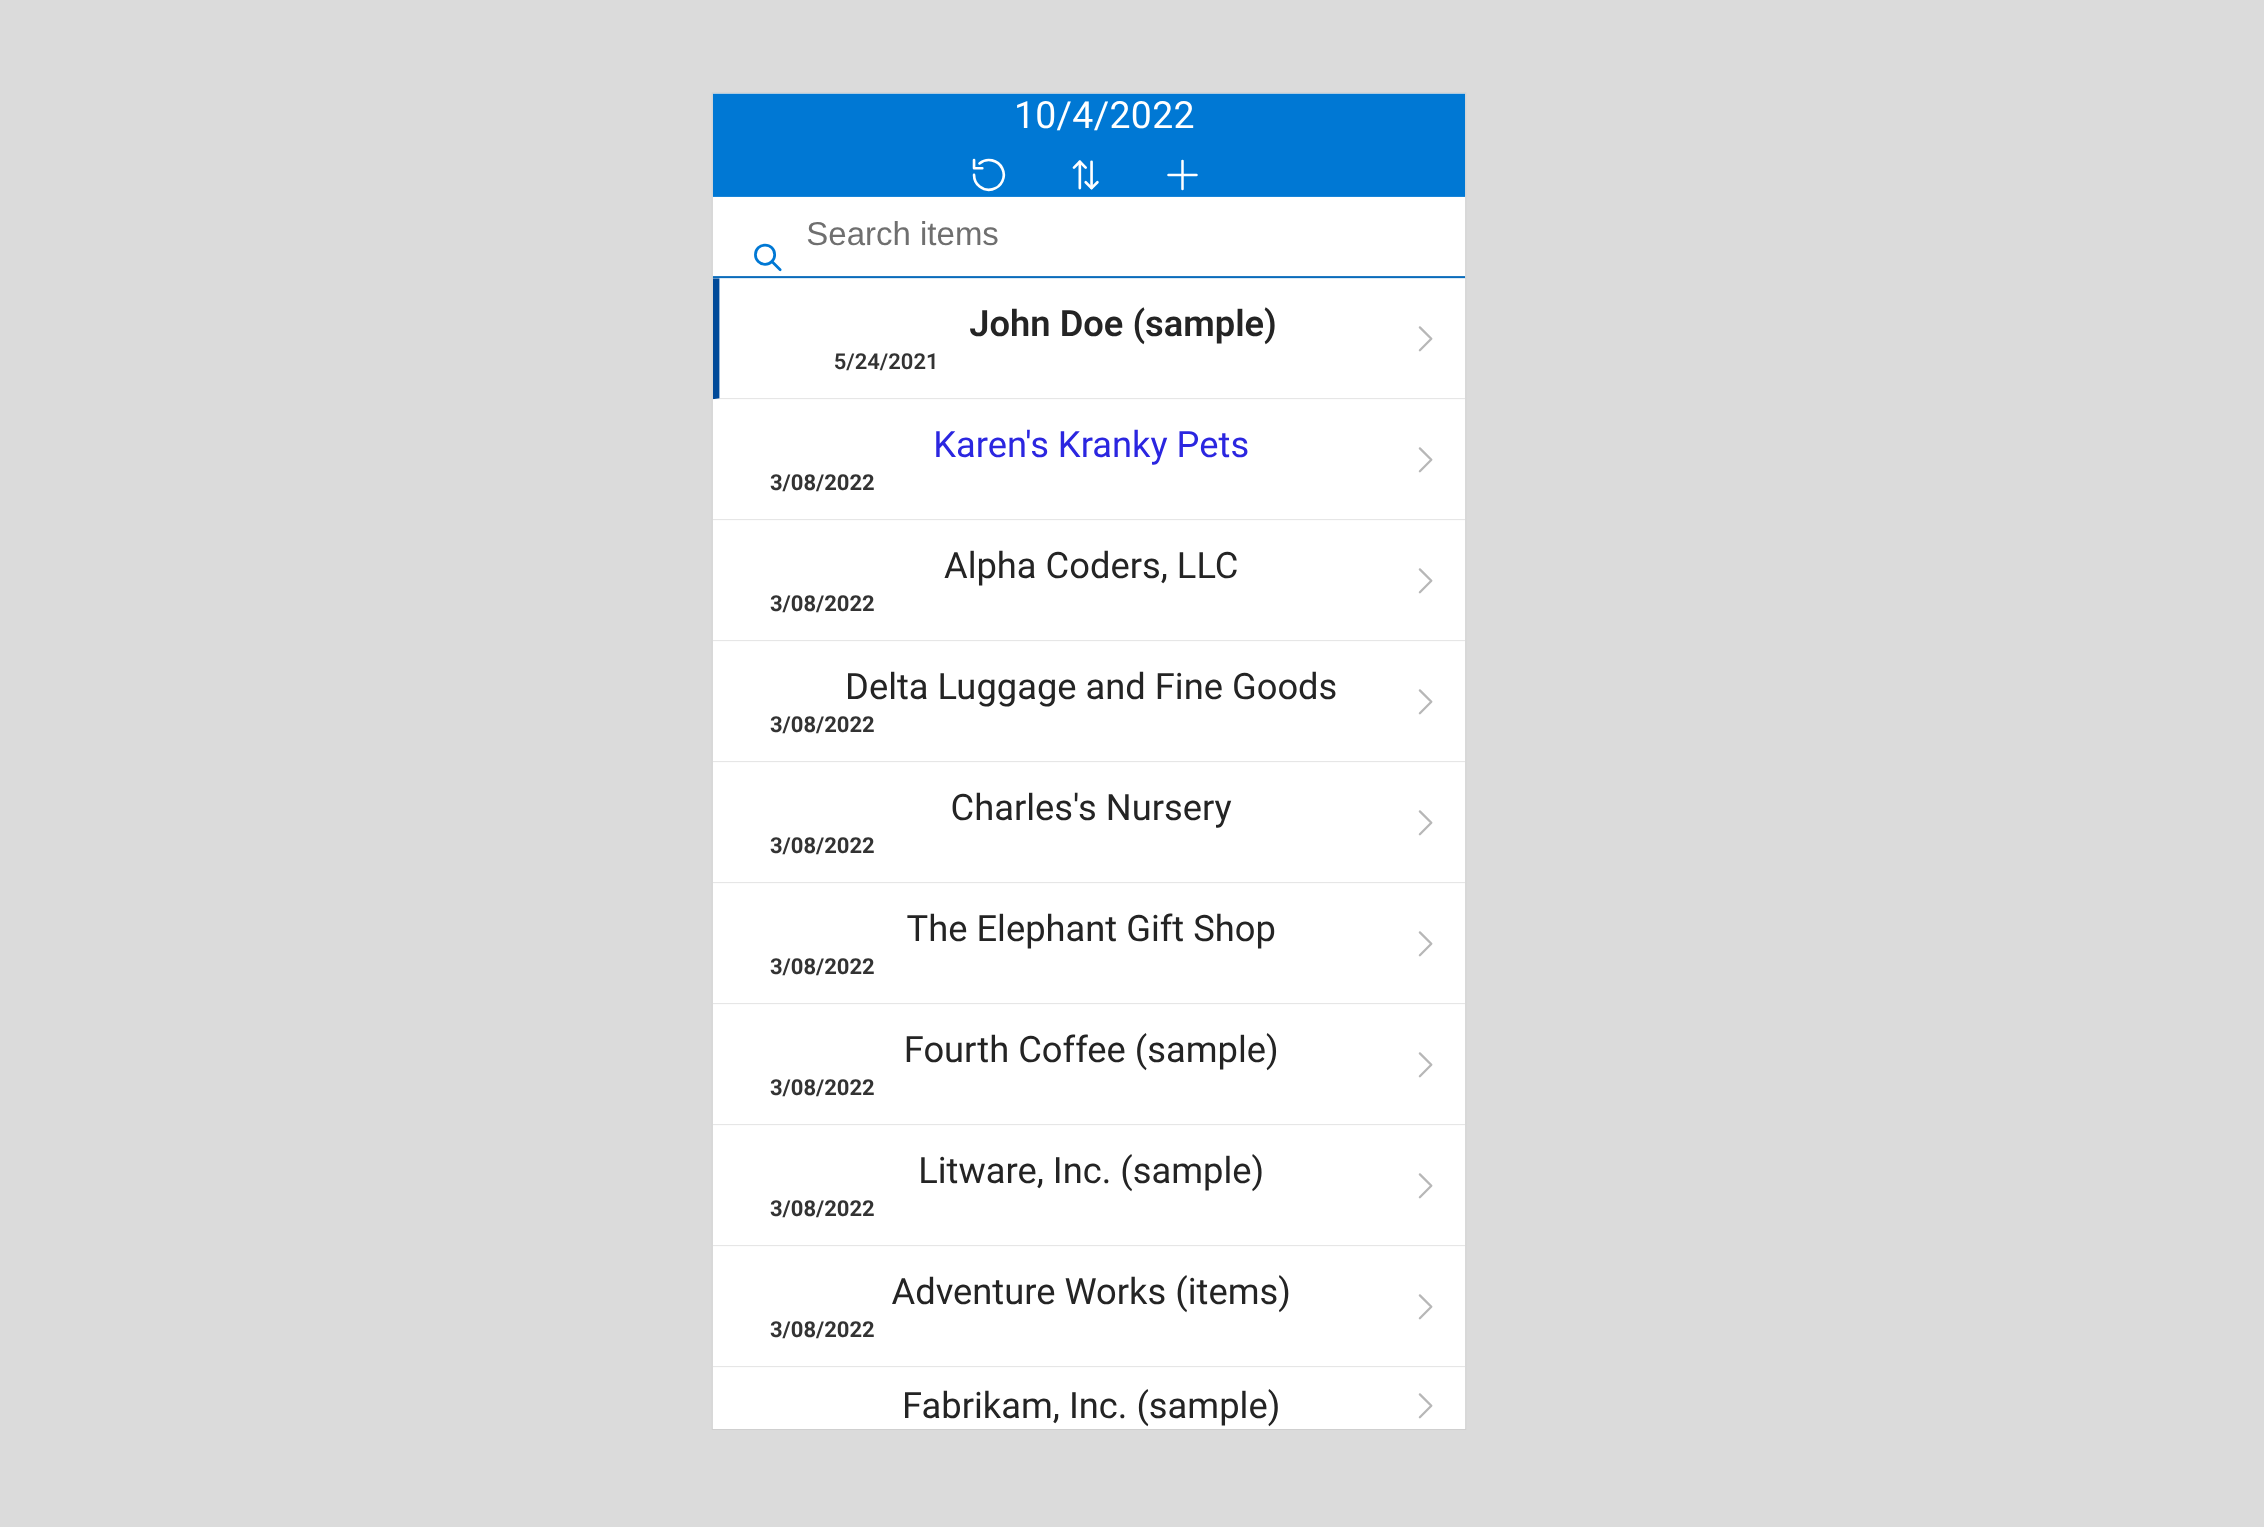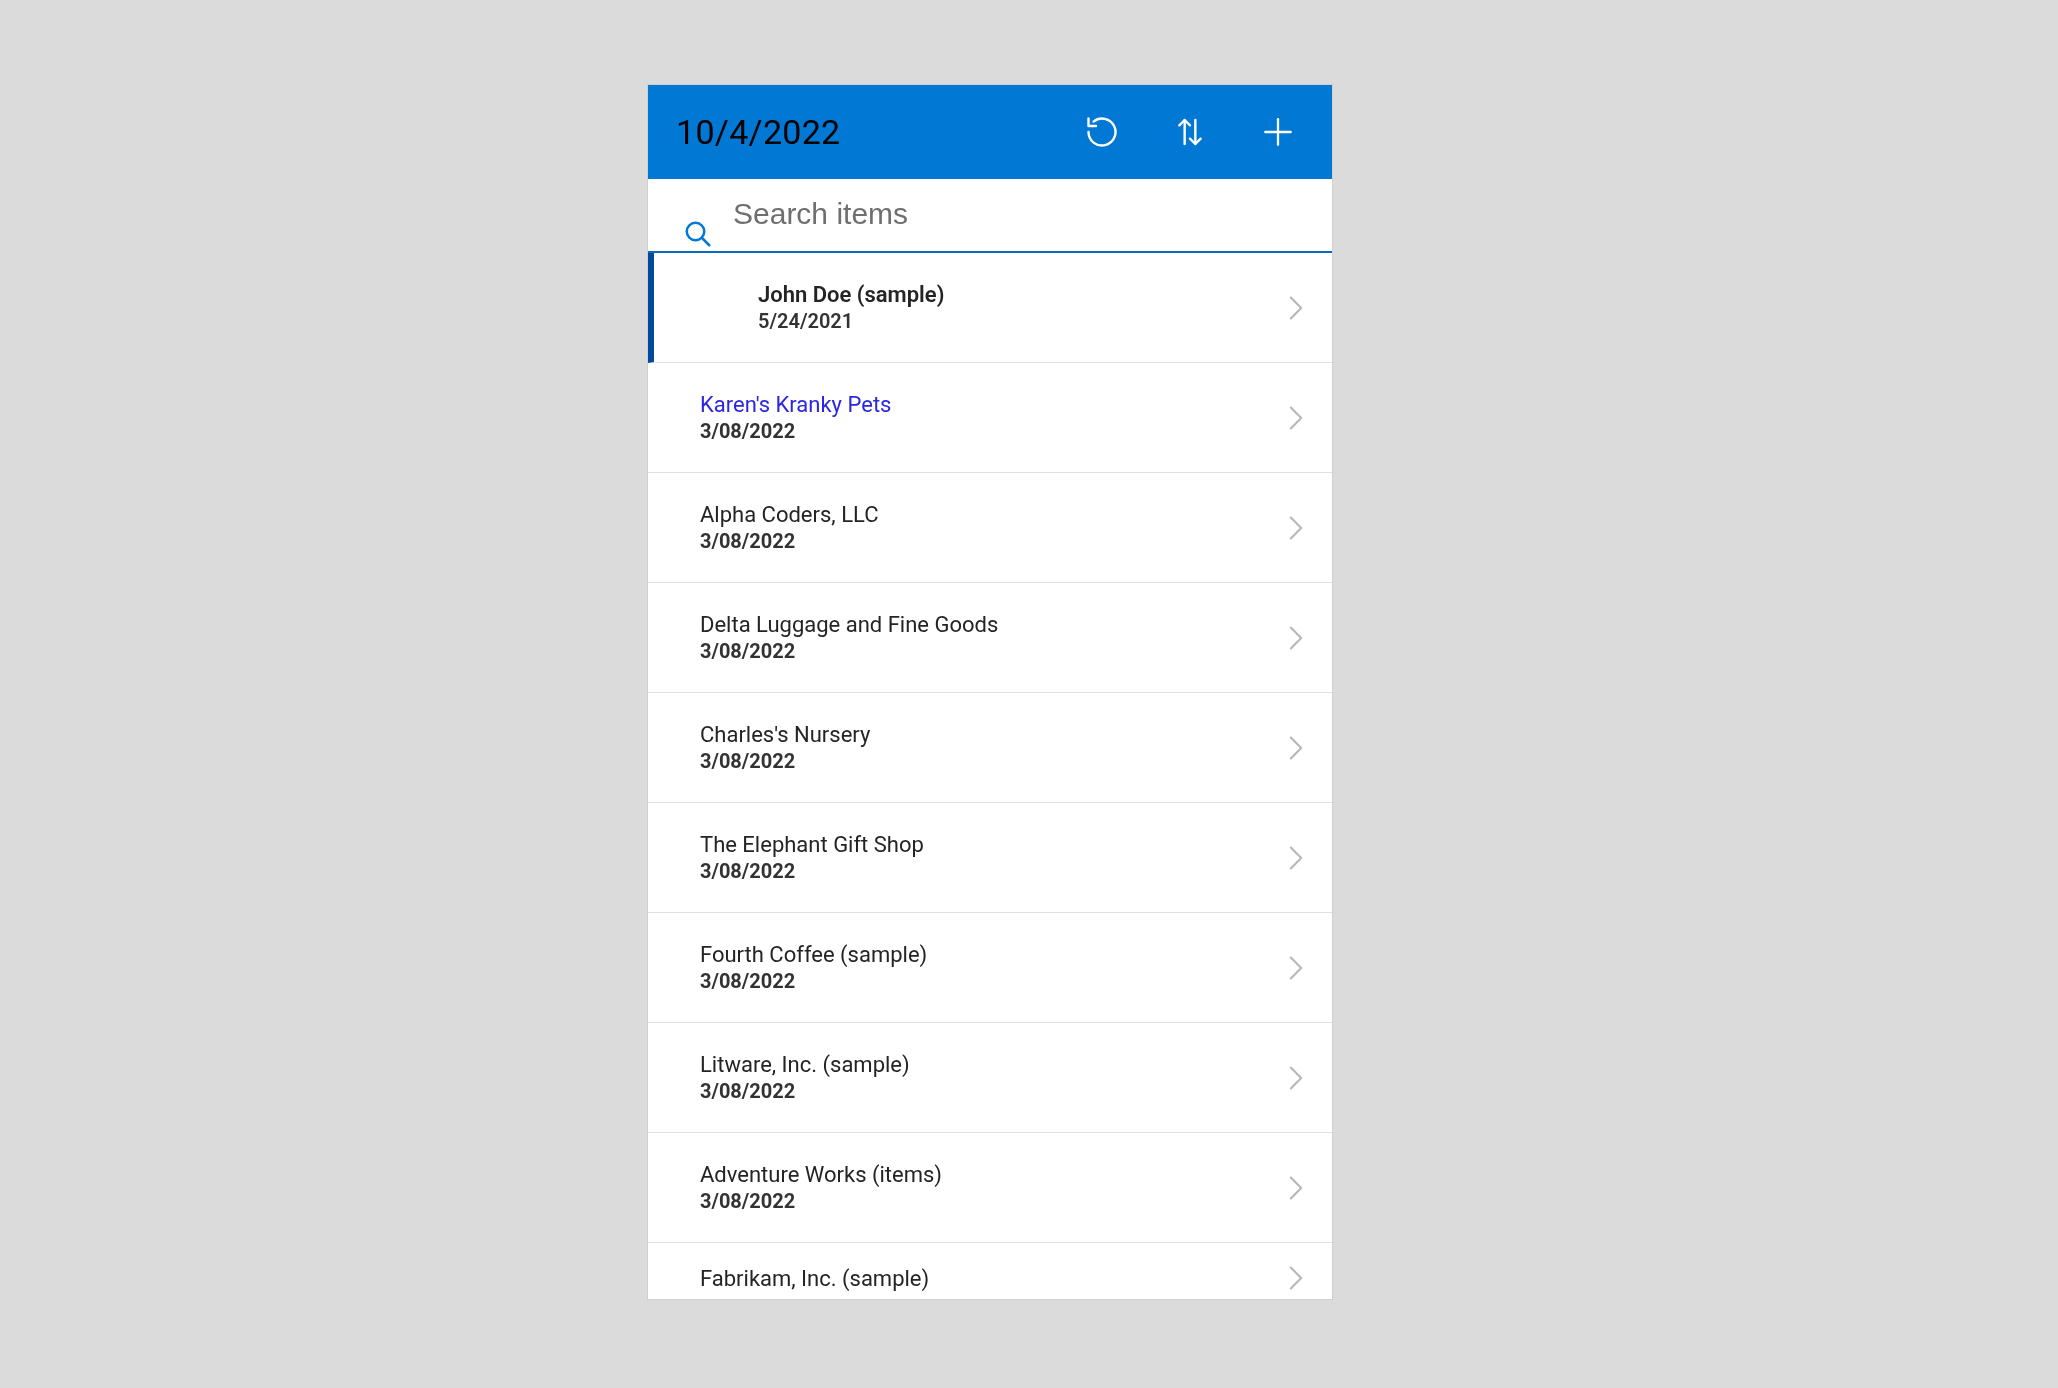--- a/index.html
+++ b/index.html
@@ -24,23 +24,24 @@
     height: 1214px;
     background: #ffffff;
     box-shadow: 0 0 0 1px rgba(0,0,0,0.05);
     overflow: hidden;
   }
   .header {
     height: 94px;
     background: #0078d4;
     display: flex;
     align-items: center;
-    color: #000000;
+    color: #ffffff;
     padding-left: 28px;
     box-sizing: border-box;
+    flex-direction: column;
   }
   .header-title {
     flex: 1;
     font-size: 34px;
     font-weight: 400;
     letter-spacing: .3px;
   }
   .header-actions {
     display: flex;
     align-items: center;
@@ -106,23 +107,24 @@
     padding-left: 104px;
   }
   .row-text {
     flex: 1;
     display: flex;
     flex-direction: column;
     justify-content: center;
     gap: 2px;
   }
   .row-title {
-    font-size: 22px;
+    font-size: 33px;
     color: #242424;
     font-weight: 400;
+    text-align: center;
   }
   .row.selected .row-title {
     font-weight: 600;
   }
   .row-date {
     font-size: 20px;
     color: #333;
     font-weight: 700;
   }
   .row.selected .row-date {

